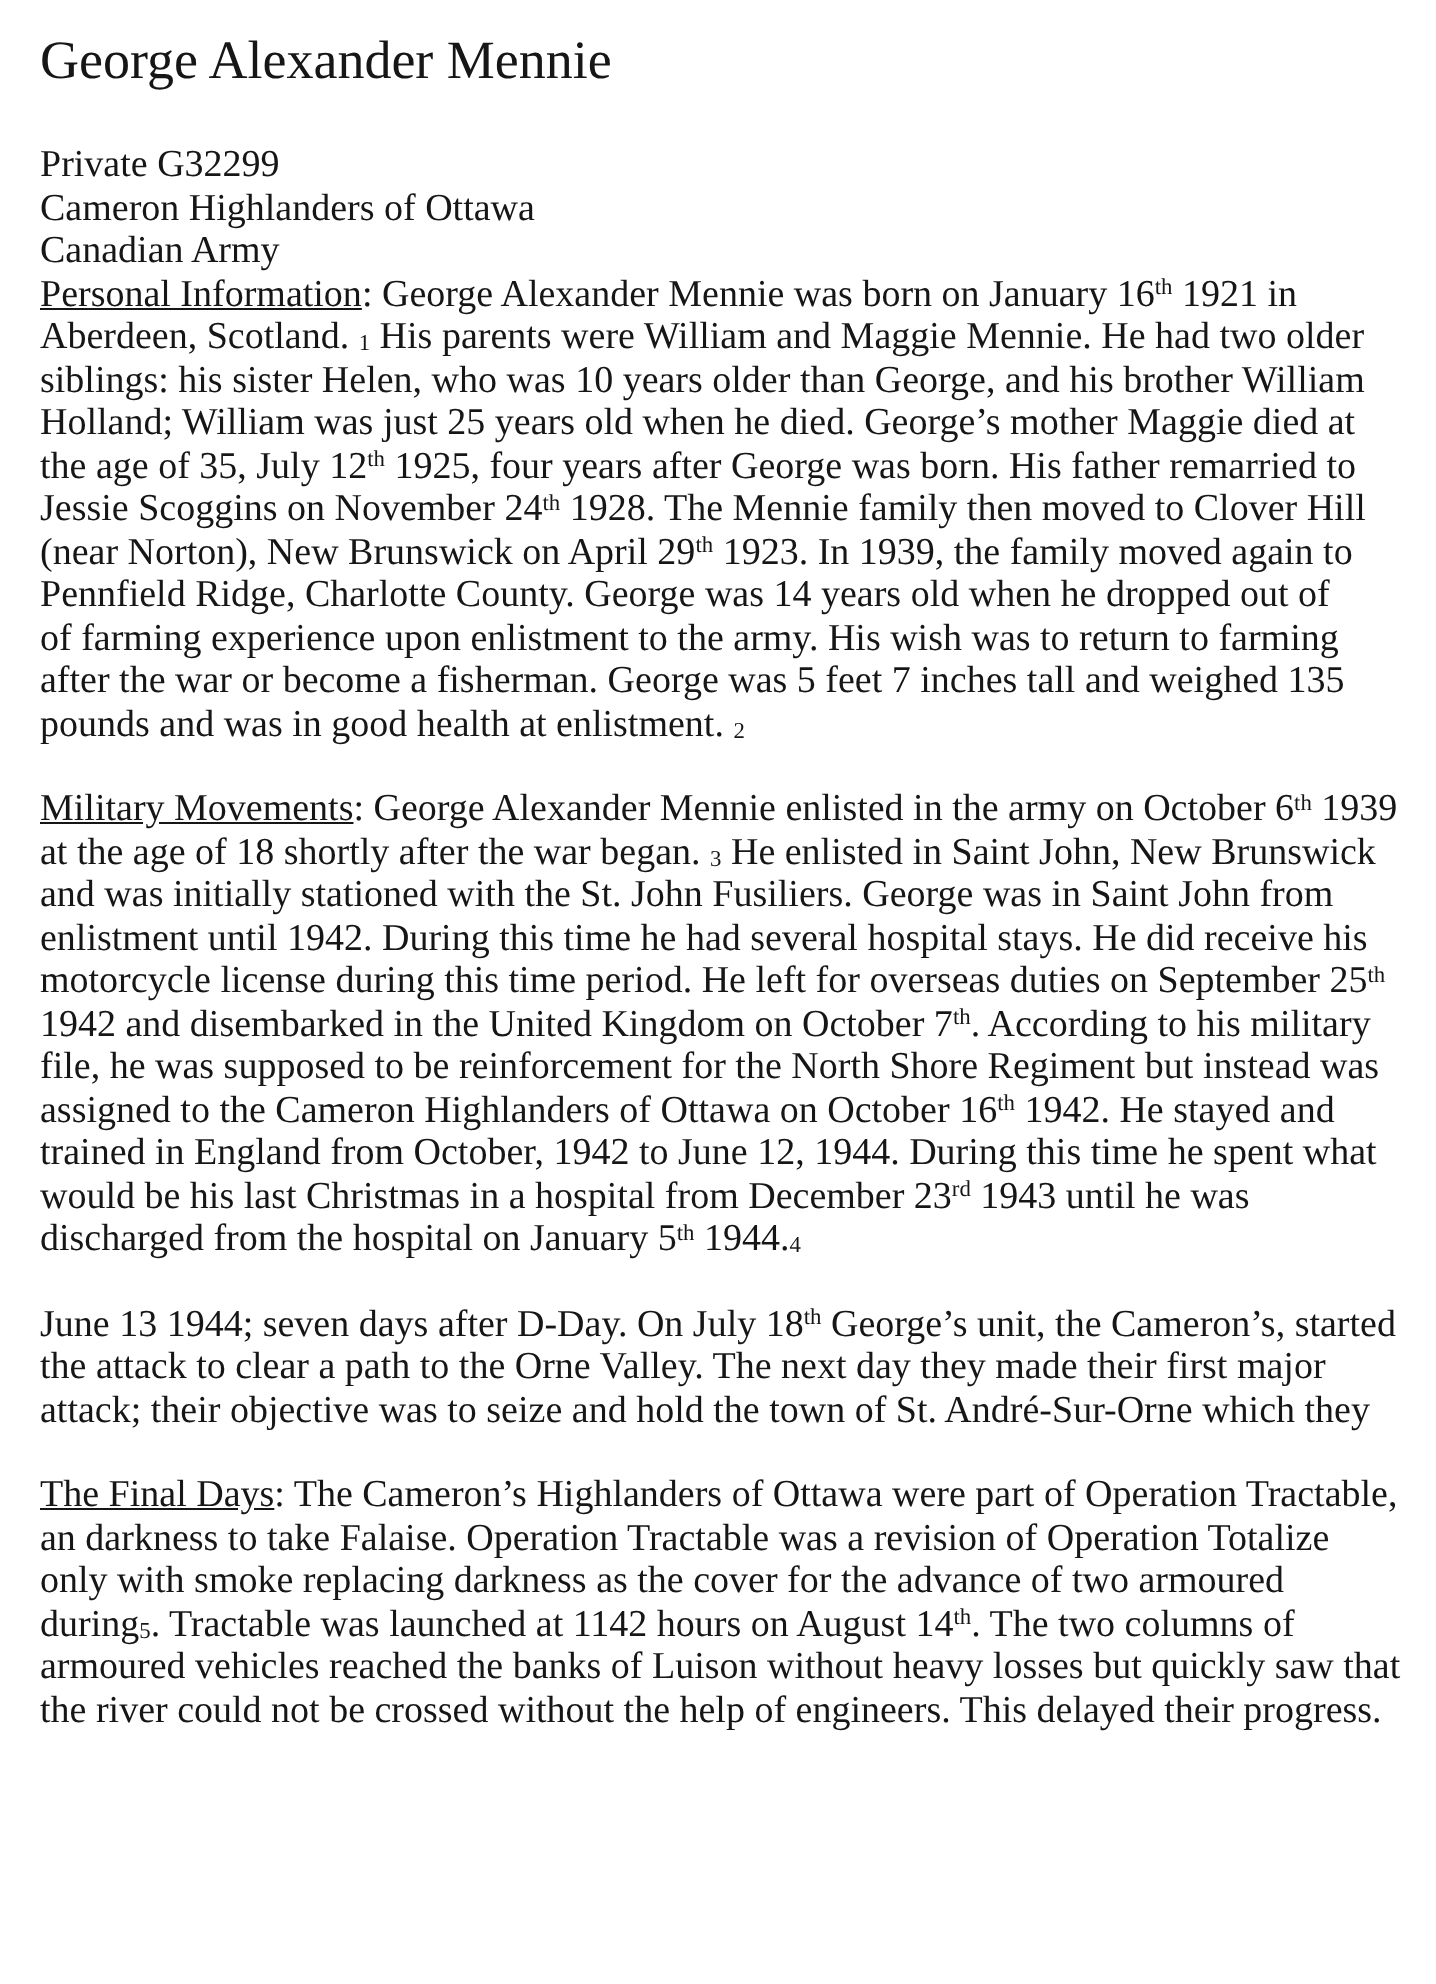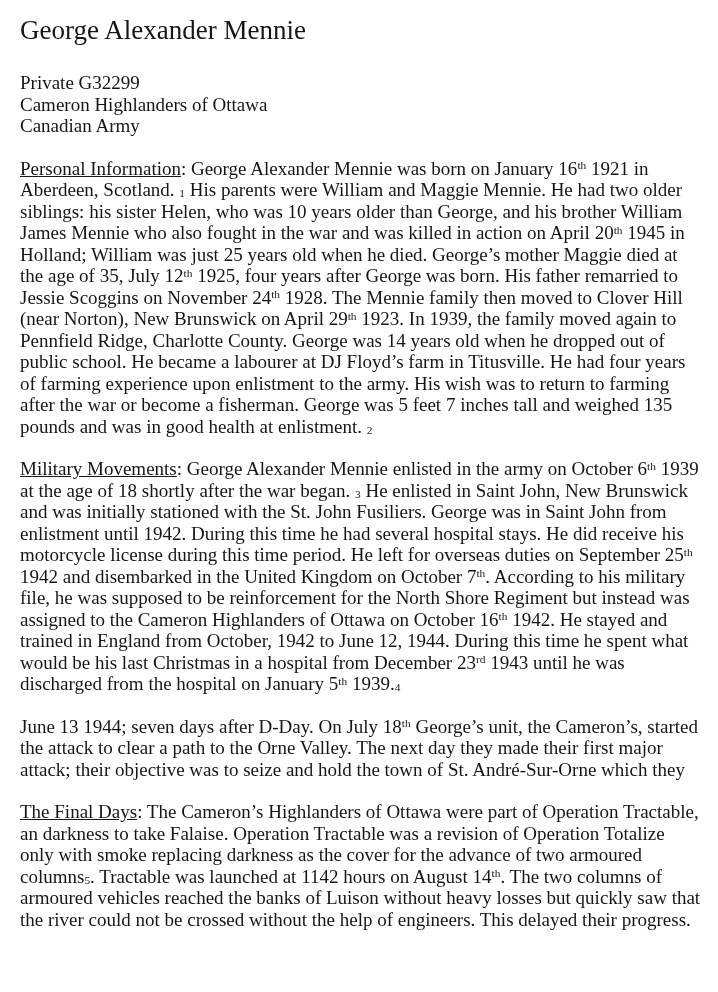--- a/index.html
+++ b/index.html
@@ -16,21 +16,21 @@
     height: 852px;
     padding: 12px 16px 0 20px;
     background: #ffffff;
   }
   .title {
     font-size: 27px;
     font-weight: 400;
     line-height: 32px;
     margin: 2px 0 26px 0;
   }
-  .service-block { margin-bottom: 21px; }
+  .service-block { }
   .line {
     font-size: 19px;
     line-height: 21.5px;
     white-space: nowrap;
   }
   .paragraph { margin-bottom: 21px; }
   .paragraph:last-child { margin-bottom: 16px; }
   .hd { text-decoration: underline; }
   sup.ss {
     font-size: 60%;
@@ -55,51 +55,49 @@
   <div class="service-block">
       <div class="line">Private G32299</div>
       <div class="line">Cameron Highlanders of Ottawa</div>
       <div class="line">Canadian Army</div>
     </div>
   <div class="doc-body">
       <div class="paragraph">
         <div class="line"><span class="hd">Personal Information</span><span>: George Alexander Mennie was born on January 16</span><sup class="ss">th</sup><span> 1921 in</span></div>
         <div class="line"><span>Aberdeen, Scotland. </span><sub class="fn">1</sub><span> His parents were William and Maggie Mennie. He had two older</span></div>
         <div class="line"><span>siblings: his sister Helen, who was 10 years older than George, and his brother William</span></div>
-        <div class="line"><span>James Mennie who also fought in the war and was killed in action on April 20</span><sup class="ss">th</sup><span> 1945 in</span></div>
         <div class="line"><span>Holland; William was just 25 years old when he died. George’s mother Maggie died at</span></div>
         <div class="line"><span>the age of 35, July 12</span><sup class="ss">th</sup><span> 1925, four years after George was born. His father remarried to</span></div>
         <div class="line"><span>Jessie Scoggins on November 24</span><sup class="ss">th</sup><span> 1928. The Mennie family then moved to Clover Hill</span></div>
         <div class="line"><span>(near Norton), New Brunswick on April 29</span><sup class="ss">th</sup><span> 1923. In 1939, the family moved again to</span></div>
         <div class="line"><span>Pennfield Ridge, Charlotte County. George was 14 years old when he dropped out of</span></div>
-        <div class="line"><span>public school. He became a labourer at DJ Floyd’s farm in Titusville. He had four years</span></div>
         <div class="line"><span>of farming experience upon enlistment to the army. His wish was to return to farming</span></div>
         <div class="line"><span>after the war or become a fisherman. George was 5 feet 7 inches tall and weighed 135</span></div>
         <div class="line"><span>pounds and was in good health at enlistment. </span><sub class="fn">2</sub></div>
       </div>
       <div class="paragraph">
         <div class="line"><span class="hd">Military Movements</span><span>: George Alexander Mennie enlisted in the army on October 6</span><sup class="ss">th</sup><span> 1939</span></div>
         <div class="line"><span>at the age of 18 shortly after the war began. </span><sub class="fn">3</sub><span> He enlisted in Saint John, New Brunswick</span></div>
         <div class="line"><span>and was initially stationed with the St. John Fusiliers. George was in Saint John from</span></div>
         <div class="line"><span>enlistment until 1942. During this time he had several hospital stays. He did receive his</span></div>
         <div class="line"><span>motorcycle license during this time period. He left for overseas duties on September 25</span><sup class="ss">th</sup></div>
         <div class="line"><span>1942 and disembarked in the United Kingdom on October 7</span><sup class="ss">th</sup><span>. According to his military</span></div>
         <div class="line"><span>file, he was supposed to be reinforcement for the North Shore Regiment but instead was</span></div>
         <div class="line"><span>assigned to the Cameron Highlanders of Ottawa on October 16</span><sup class="ss">th</sup><span> 1942. He stayed and</span></div>
         <div class="line"><span>trained in England from October, 1942 to June 12, 1944. During this time he spent what</span></div>
         <div class="line"><span>would be his last Christmas in a hospital from December 23</span><sup class="ss">rd</sup><span> 1943 until he was</span></div>
-        <div class="line"><span>discharged from the hospital on January 5</span><sup class="ss">th</sup><span> 1939.</span><sub class="fn">4</sub></div>
+        <div class="line"><span>discharged from the hospital on January 5</span><sup class="ss">th</sup><span> 1944.</span><sub class="fn">4</sub></div>
       </div>
       <div class="paragraph">
         <div class="line"><span>June 13 1944; seven days after D-Day. On July 18</span><sup class="ss">th</sup><span> George’s unit, the Cameron’s, started</span></div>
         <div class="line"><span>the attack to clear a path to the Orne Valley. The next day they made their first major</span></div>
         <div class="line"><span>attack; their objective was to seize and hold the town of St. André-Sur-Orne which they</span></div>
       </div>
       <div class="paragraph">
         <div class="line"><span class="hd">The Final Days</span><span>: The Cameron’s Highlanders of Ottawa were part of Operation Tractable,</span></div>
         <div class="line"><span>an darkness to take Falaise. Operation Tractable was a revision of Operation Totalize</span></div>
         <div class="line"><span>only with smoke replacing darkness as the cover for the advance of two armoured</span></div>
-        <div class="line"><span>columns</span><sub class="fn">5</sub><span>. Tractable was launched at 1142 hours on August 14</span><sup class="ss">th</sup><span>. The two columns of</span></div>
+        <div class="line"><span>during</span><sub class="fn">5</sub><span>. Tractable was launched at 1142 hours on August 14</span><sup class="ss">th</sup><span>. The two columns of</span></div>
         <div class="line"><span>armoured vehicles reached the banks of Luison without heavy losses but quickly saw that</span></div>
         <div class="line"><span>the river could not be crossed without the help of engineers. This delayed their progress.</span></div>
       </div>
     </div>
 </div>
 
 </body></html>

